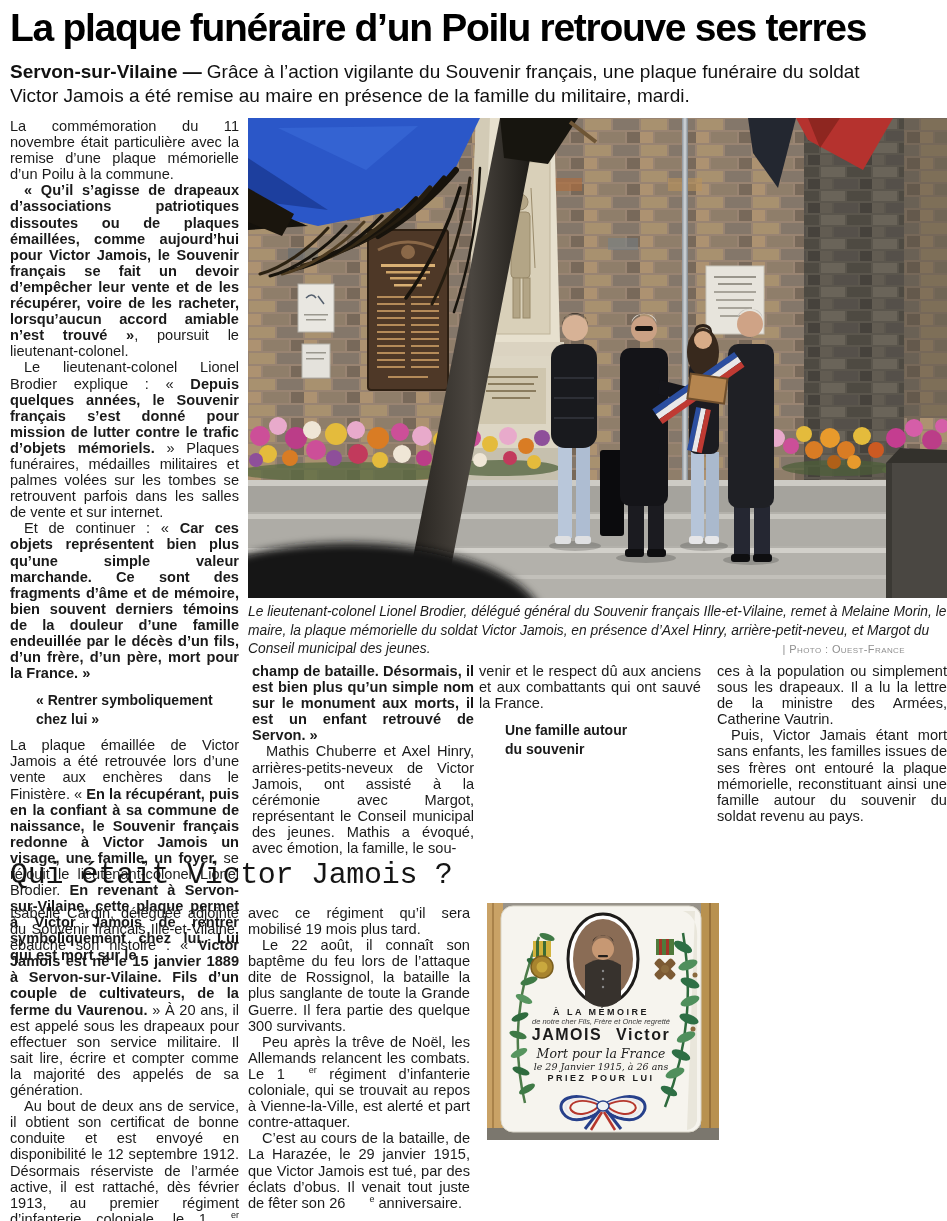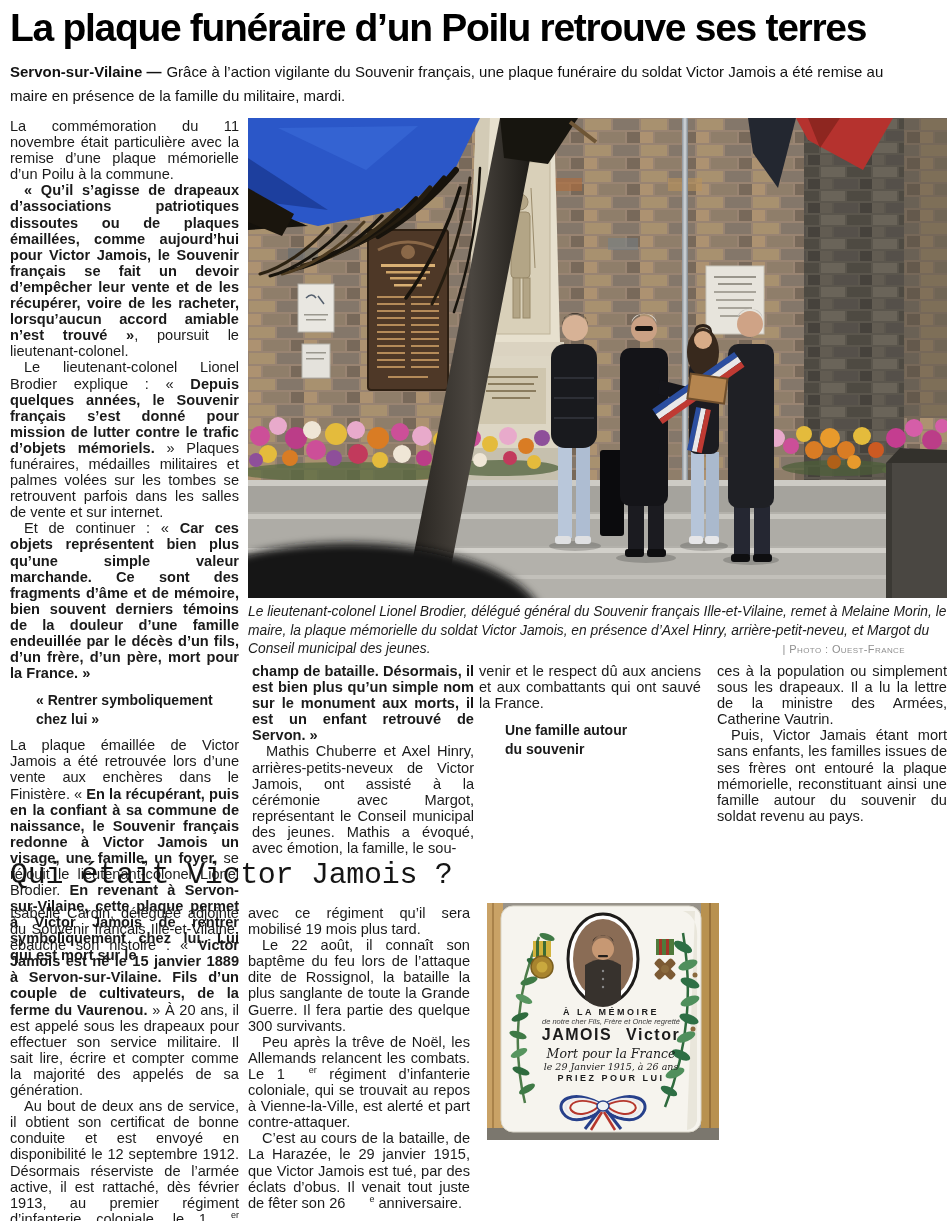--- a/index.html
+++ b/index.html
@@ -2,21 +2,21 @@
 <html lang="fr"><head>
 <meta charset="utf-8">
 <style>
   html,body{margin:0;padding:0;background:#ffffff;}
   .page{position:relative;width:947px;height:1221px;background:#fff;overflow:hidden;
         font-family:"Liberation Sans","DejaVu Sans",sans-serif;color:#1a1a1a;}
   
   .headline{position:absolute;left:10px;top:8px;width:930px;margin:0;
             font-size:39px;font-weight:700;letter-spacing:-1.3px;line-height:1.05;color:#000;}
   .lede{position:absolute;left:10px;top:60px;width:895px;margin:0;
-        font-size:15px;line-height:24px;color:#111;}
+        font-size:19px;line-height:24px;color:#111;}
   .lede strong{margin-right:5px;}
   
   .col{position:absolute;font-size:14.6px;line-height:16.1px;text-align:justify;}
   .col1{left:10px;top:118px;width:229px;}
   .col2{left:252px;top:663px;width:222px;}
   .col3{left:479px;top:663px;width:222px;}
   .col4{left:717px;top:663px;width:230px;}
   .para{margin:0;}
   .para.indent{text-indent:14px;}
   .b{font-weight:700;}
@@ -32,21 +32,21 @@
   
   .story2-title{position:absolute;left:10px;top:858px;margin:0;width:600px;
                 font-size:30px;font-weight:400;letter-spacing:-.3px;color:#151515;font-family:Liberation Mono, monospace;}
   .bcol1{left:10px;top:905px;width:229px;}
   .bcol2{left:248px;top:905px;width:222px;}
   .photo2{position:absolute;left:487px;top:903px;width:232px;height:237px;margin:0;}
   .caption2{position:absolute;left:487px;top:1146px;width:240px;font-style:italic;
             font-size:13.8px;line-height:18.5px;color:#1c1c1c;}
   .caption2 .credit{margin-left:10px;}
   
-  .plaque-text{position:absolute;left:24px;top:0;width:200px;height:237px;text-align:center;
+  .plaque-text{position:absolute;left:14px;top:0;width:200px;height:237px;text-align:center;
                color:#1b1b1b;pointer-events:none;}
   .pl{position:absolute;left:0;width:100%;}
   .pl1{top:104px;font-size:9px;font-weight:700;letter-spacing:2.5px;}
   .pl2{top:114px;font-size:7.5px;font-style:italic;color:#3a3a3a;}
   .pl3{top:123px;font-size:16px;font-weight:700;letter-spacing:1.5px;word-spacing:8px;}
   .pl4{top:143px;font-family:"DejaVu Serif","Liberation Serif",serif;font-style:italic;font-size:12.5px;}
   .pl5{top:158px;font-family:"DejaVu Serif","Liberation Serif",serif;font-style:italic;font-size:9.5px;}
   .pl6{top:170px;font-size:9px;font-weight:700;letter-spacing:2.5px;}
 </style>
 </head>

